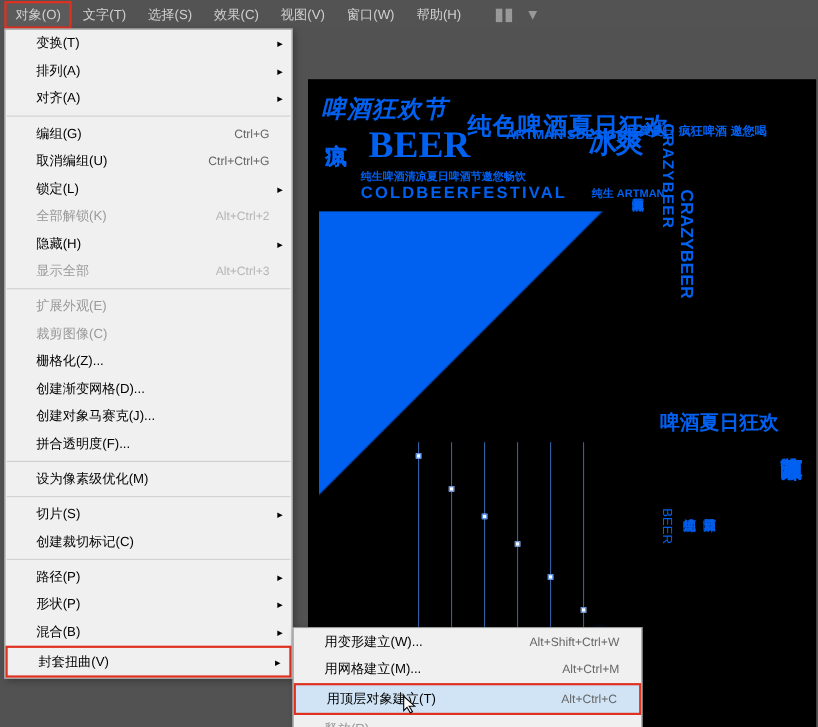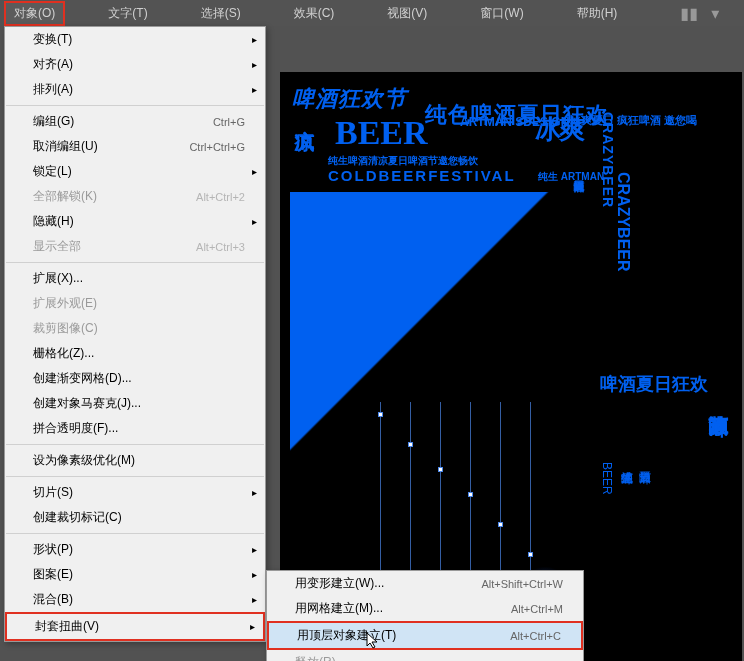--- a/index.html
+++ b/index.html
@@ -1,17 +1,17 @@
 <!DOCTYPE html>
 <html><head>
 <meta charset="utf-8">
 <style>
 * { margin: 0; padding: 0; box-sizing: border-box; font-family: "Microsoft YaHei", Arial, sans-serif; }
 body { width: 744px; height: 661px; background: #535353; overflow: hidden; position: relative; }
-.menubar { height: 26px; background: #535353; display: flex; align-items: center; padding: 0 4px; position: relative; z-index: 100; gap: 33px; }
+.menubar { height: 26px; background: #535353; display: flex; align-items: center; padding: 0 4px; position: relative; z-index: 100; }
 .menu-item { color: #d0d0d0; font-size: 12px; padding: 20px 10px; cursor: default; }
 .menu-item.active { background: #5b5b5b; border: 2px solid #e03020; padding: 2px 8px; }
 .toolbar-sep { margin-left: 20px; color: #999; }
 .canvas { position: absolute; top: 26px; left: 0; right: 0; bottom: 0; background: #525252; }
 .artboard { position: absolute; top: 46px; left: 280px; width: 462px; height: 590px; background: #000; }
 .text-art { position: absolute; color: #0060f0; font-weight: bold; }
 .ta1 { top: 12px; left: 12px; font-size: 22px; font-style: italic; letter-spacing: 1px; }
 .ta2 { top: 12px; left: 145px; font-size: 22px; letter-spacing: 1px; margin-top: 16px; }
 .ta3 { top: 42px; left: 12px; font-size: 20px; writing-mode: vertical-rl; }
 .ta4 { top: 42px; left: 55px; font-size: 34px; font-family: Georgia, serif; font-weight: 900; }
@@ -112,24 +112,24 @@
     </div>
   </div>
   <div class="blue-glow"></div>
 </div>
 
 <div class="dropdown" id="dropdown">
     <div class="dd-item has-sub">
       <span>变换(T)</span>
     </div>
     <div class="dd-item has-sub">
+      <span>排列(A)</span>
+    </div>
+    <div class="dd-item has-sub">
       <span>对齐(A)</span>
-    </div>
-    <div class="dd-item has-sub">
-      <span>排列(A)</span>
     </div>
     <div class="dd-sep"></div>
     <div class="dd-item">
       <span>编组(G)</span>
       <span class="dd-shortcut">Ctrl+G</span>
     </div>
     <div class="dd-item">
       <span>取消编组(U)</span>
       <span class="dd-shortcut">Ctrl+Ctrl+G</span>
     </div>
@@ -141,23 +141,20 @@
       <span class="dd-shortcut">Alt+Ctrl+2</span>
     </div>
     <div class="dd-item has-sub">
       <span>隐藏(H)</span>
     </div>
     <div class="dd-item disabled">
       <span>显示全部</span>
       <span class="dd-shortcut">Alt+Ctrl+3</span>
     </div>
     <div class="dd-sep"></div>
-    <div class="dd-item">
-      <span>扩展(X)...</span>
-    </div>
     <div class="dd-item disabled">
       <span>扩展外观(E)</span>
     </div>
     <div class="dd-item disabled">
       <span>裁剪图像(C)</span>
     </div>
     <div class="dd-item">
       <span>栅格化(Z)...</span>
     </div>
     <div class="dd-item">
@@ -175,24 +172,24 @@
     </div>
     <div class="dd-sep"></div>
     <div class="dd-item has-sub">
       <span>切片(S)</span>
     </div>
     <div class="dd-item">
       <span>创建裁切标记(C)</span>
     </div>
     <div class="dd-sep"></div>
     <div class="dd-item has-sub">
+      <span>路径(P)</span>
+    </div>
+    <div class="dd-item has-sub">
       <span>形状(P)</span>
-    </div>
-    <div class="dd-item has-sub">
-      <span>图案(E)</span>
     </div>
     <div class="dd-item has-sub">
       <span>混合(B)</span>
     </div>
     <div class="dd-item has-sub dd-highlight">
       <span>封套扭曲(V)</span>
     </div>
   </div>
 <div class="submenu" id="submenu">
     <div class="dd-item">

